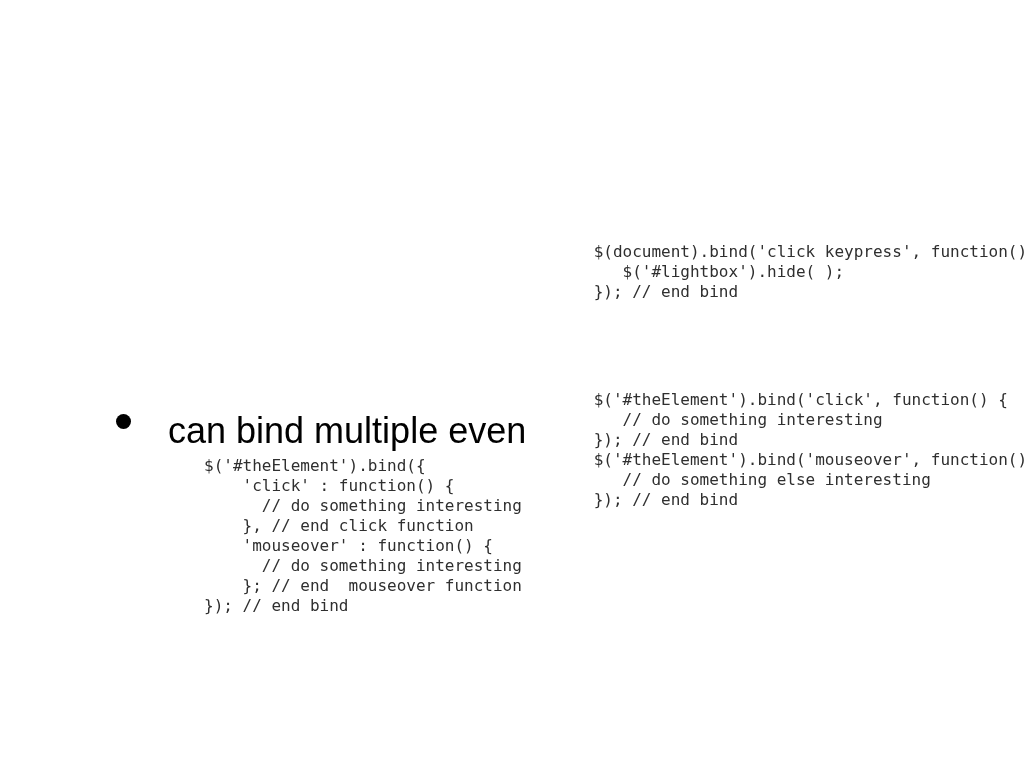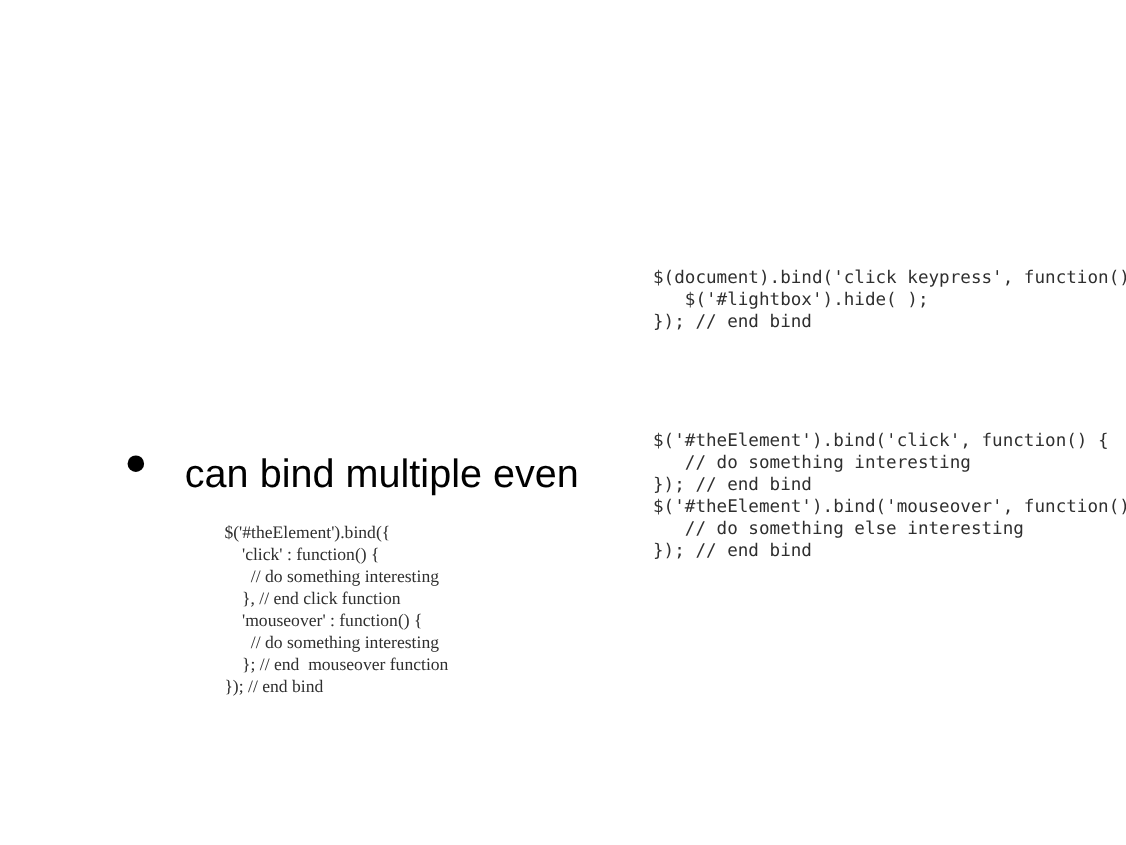--- a/index.html
+++ b/index.html
@@ -41,22 +41,21 @@
   .code-top-right {
     left: 584px;
     top: 242px;
   }
   .code-mid-right {
     left: 584px;
     top: 390px;
   }
   .code-bottom-left {
     left: 204px;
-    top: 475px;
-    font-family: Liberation Serif, serif;
+    top: 456px;
   }
 </style>
 </head>
 <body>
 
 <div class="bullet"></div>
 <div class="bullet-text">can bind multiple even</div>
 
 <div class="code code-top-right"> $(document).bind('click keypress', function() {
     $('#lightbox').hide( );

